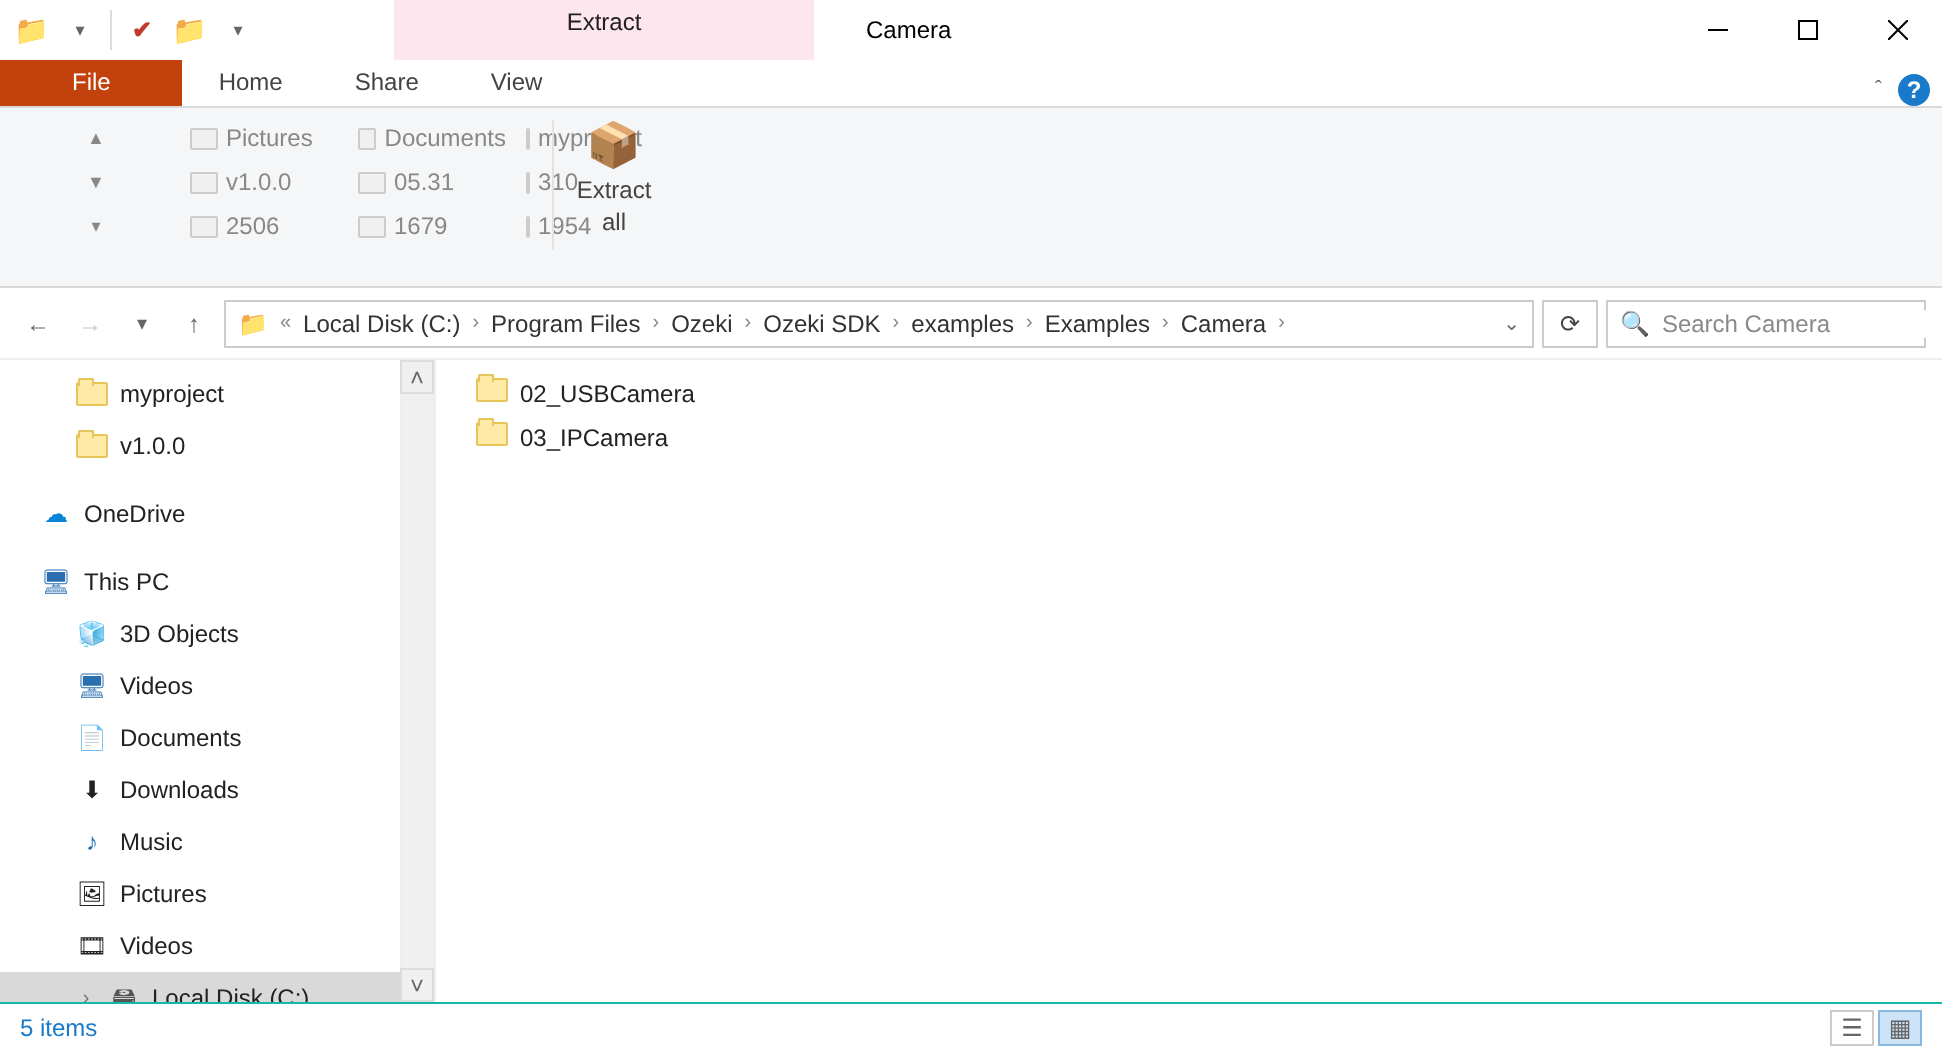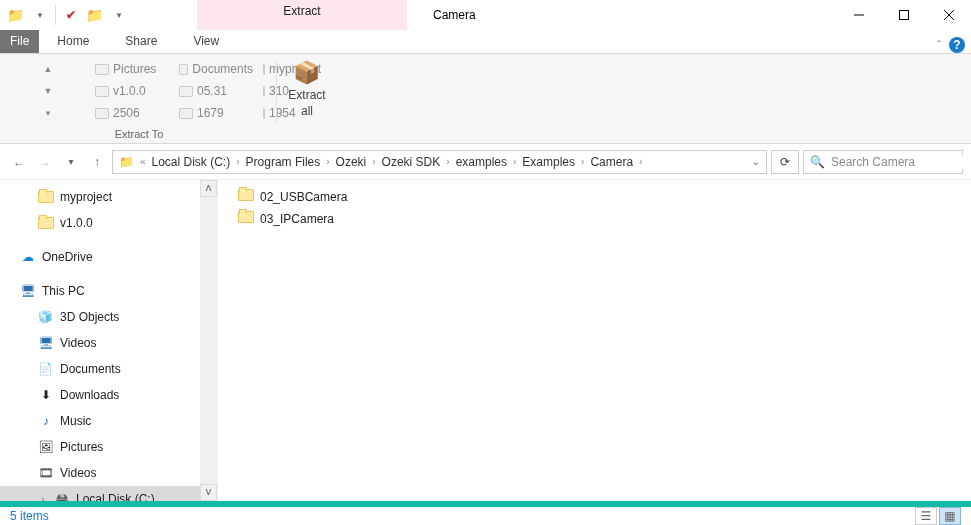--- a/index.html
+++ b/index.html
@@ -12,21 +12,21 @@
 .qat-sep { width: 1px; height: 20px; background: #ddd; margin: 0 3px; }
 .folder-icon { font-size: 14px; }
 .contextual { background: #fde6ee; color: #222; width: 210px; text-align: center; line-height: 23px; border-bottom: 0; font-size: 12px; }
 .title-text { flex: 1; padding-left: 26px; line-height: 30px; color: #000; }
 .win-controls { display: flex; }
 .win-btn { width: 45px; height: 29px; display: flex; align-items: center; justify-content: center; font-size: 13px; }
 
 
 .tabs { height: 24px; display: flex; align-items: flex-end; border-bottom: 1px solid #d9d9d9; position: relative; }
 .tab { padding: 0 18px; height: 23px; line-height: 23px; color: #444; }
-.tab.file { background: #737373; color: #fff; padding: 0 10px; }
+.tab.file { background: #c2410c; color: #fff; padding: 0 36px; }
 .tab.active { border: 1px solid #e5c0ce; border-bottom: 1px solid #fff; background: #fff; color: #444; }
 .ribbon-right { margin-left: auto; display: flex; align-items: center; padding-right: 6px; gap: 8px; }
 .help-icon { width: 16px; height: 16px; border-radius: 50%; background: #1979ca; color: #fff; display: flex; align-items: center; justify-content: center; font-size: 11px; font-weight: bold; }
 
 
 .ribbon { height: 90px; background: #f5f6f7; border-bottom: 1px solid #d9d9d9; display: flex; padding: 4px 6px 0; }
 .ribbon-group { display: flex; flex-direction: column; height: 100%; }
 .extract-to-grid { display: grid; grid-template-columns: repeat(3, 84px) 14px; grid-auto-rows: 22px; gap: 0; }
 .dest-btn { display: flex; align-items: center; gap: 4px; padding: 0 4px; height: 22px; border: 1px solid transparent; color: #888; }
 .dest-btn .mini-folder { width: 14px; height: 11px; background: #f0f0f0; border: 1px solid #ccc; border-radius: 1px; }
@@ -69,21 +69,21 @@
 
 .files { flex: 1; padding: 6px 4px; }
 .file-row { display: flex; align-items: center; height: 22px; padding-left: 16px; gap: 6px; color: #222; }
 .file-row .ico { width: 16px; height: 16px; }
 
 
 .fld { width: 16px; height: 12px; background: #ffe9a6; border: 1px solid #e6c65c; border-radius: 1px; position: relative; display: inline-block; }
 .fld::before { content: ""; position: absolute; top: -3px; left: 0; width: 6px; height: 3px; background: #ffe9a6; border: 1px solid #e6c65c; border-bottom: none; border-radius: 1px 1px 0 0; }
 
 
-.status { height: 24px; border-top: 6px solid #14b8a6; display: flex; align-items: center; padding: 0 10px; color: #1979ca; font-size: 12px; }
+.status { height: 24px; border-top: 1px solid #14b8a6; display: flex; align-items: center; padding: 0 10px; color: #1979ca; font-size: 12px; }
 .status .right { margin-left: auto; display: flex; gap: 2px; }
 .view-toggle { width: 22px; height: 18px; border: 1px solid #ccc; display: flex; align-items: center; justify-content: center; font-size: 10px; color: #666; }
 .view-toggle.active { background: #cde3f8; border-color: #8ab7e0; }
 
 
 .chk-red { color: #c0392b; font-weight: bold; }
 svg { display: block; }
 </style>
 </head>
 <body>
@@ -182,21 +182,20 @@
         </div>
       <div class="dest-btn">
           <span class="mini-folder"></span>
           <span>1679</span>
         </div>
       <div class="dest-btn">
           <span class="mini-folder"></span>
           <span>1954</span>
         </div>
     </div>
-    <div class="group-label">Extract To</div>
   </div>
   <div class="vsep"></div>
   <div class="big-btn">
     <span class="big-icon">📦</span>
     <span>Extract</span>
     <span>all</span>
   </div>
 </div>
 
 <div class="navbar">

